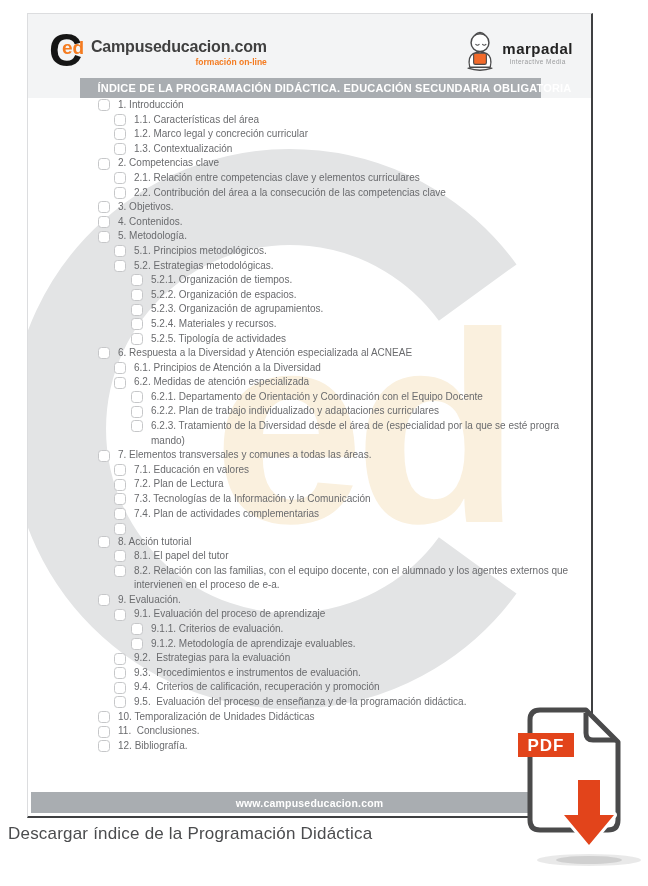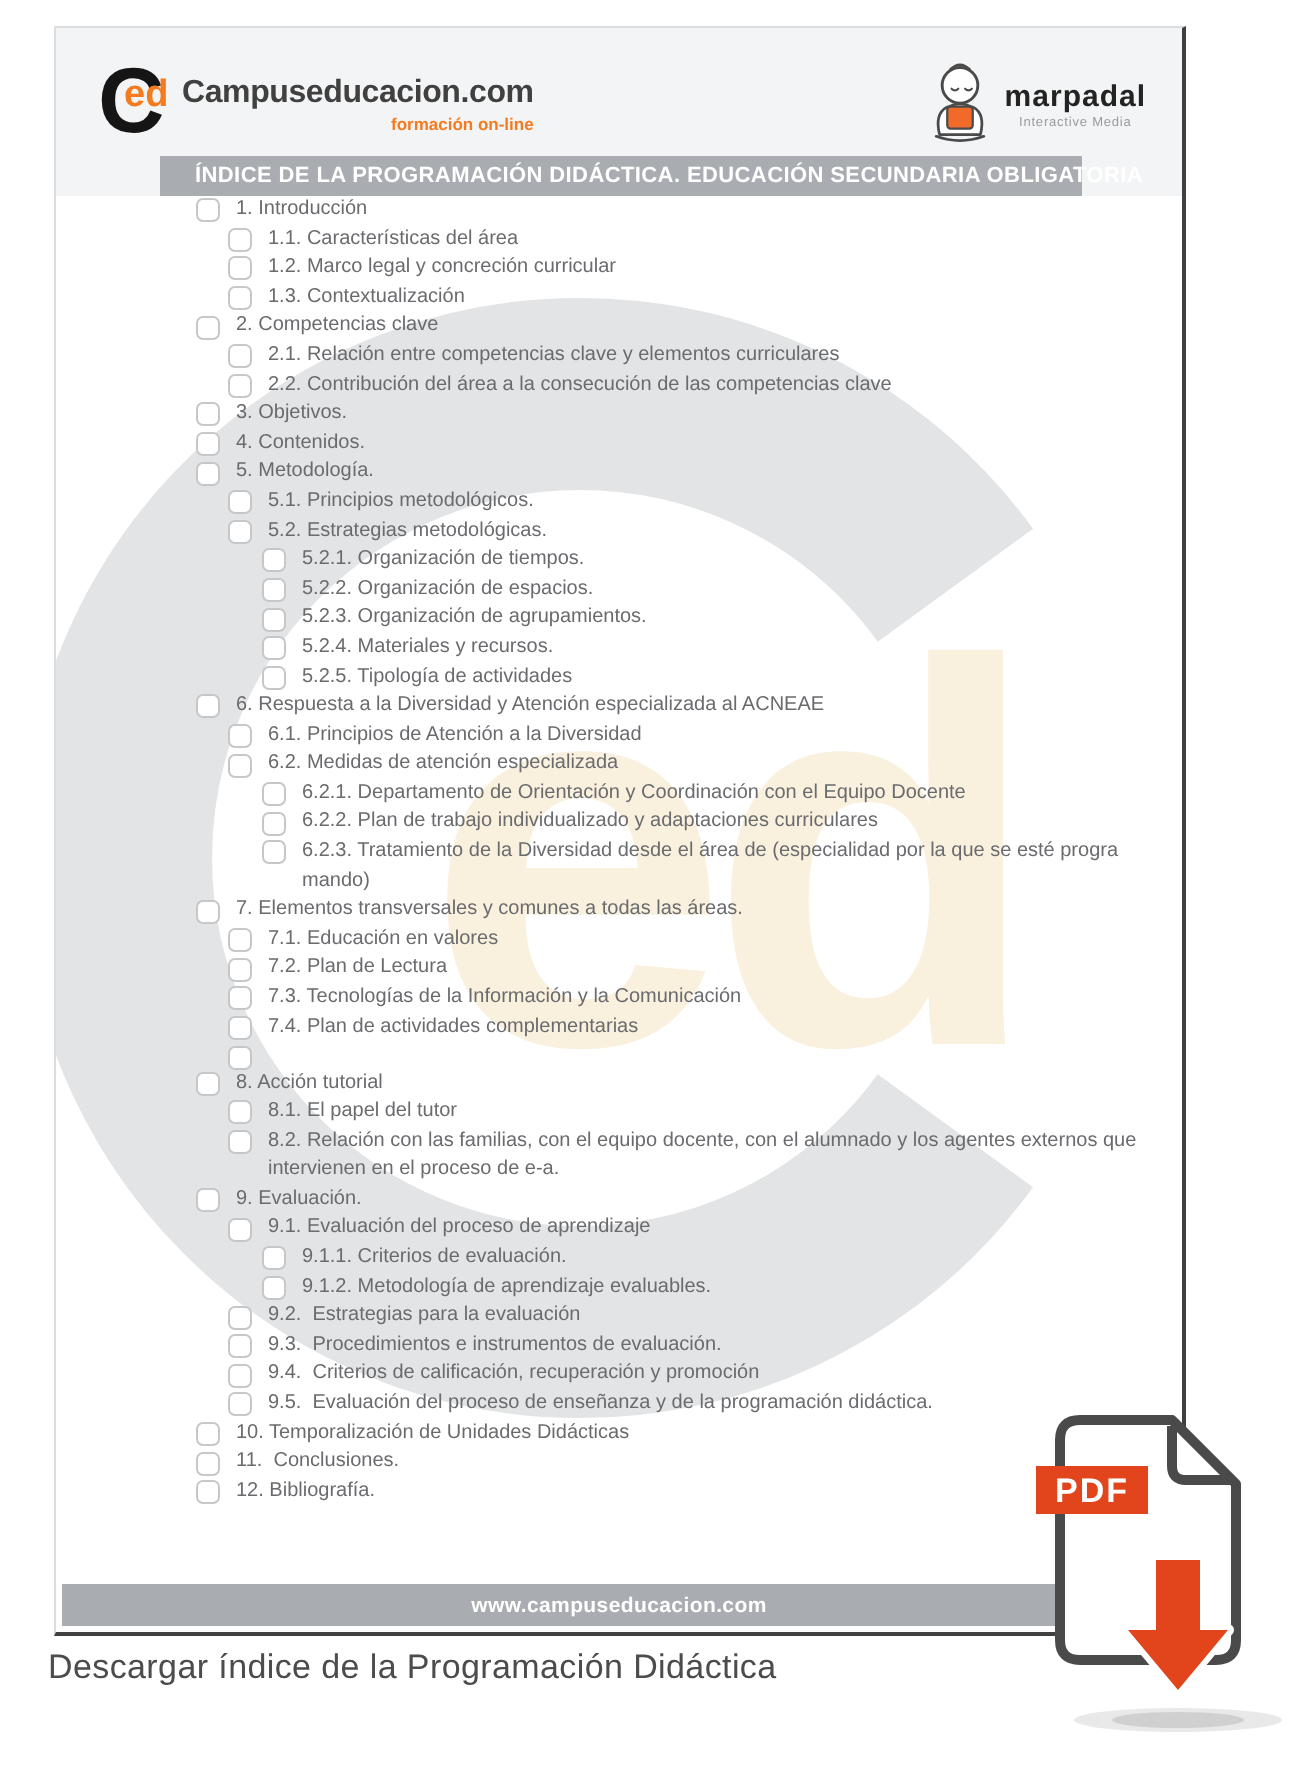--- a/index.html
+++ b/index.html
@@ -63,21 +63,21 @@
     position:absolute; z-index:2; left:3px; right:3px; bottom:3px; height:21px;
     background:#a9adb1; display:flex; align-items:center; justify-content:center;
   }
   .footer-bar span { color:#ffffff; font-size:10.5px; font-weight:bold; letter-spacing:0.2px; }
 
   
   .pdf-icon { position:absolute; left:496px; top:697px; z-index:5; cursor:pointer; }
 
   
   .caption {
-    position:absolute; left:24px; top:824px; z-index:3;
+    position:absolute; left:8px; top:824px; z-index:3;
     font-size:17px; font-weight:500; color:#4b4c4e; letter-spacing:0.2px;
   }
 </style>
 </head>
 <body>
 
 <div class="page">
 
   <div class="watermark">
     <svg width="564" height="803" viewBox="0 0 564 803">

